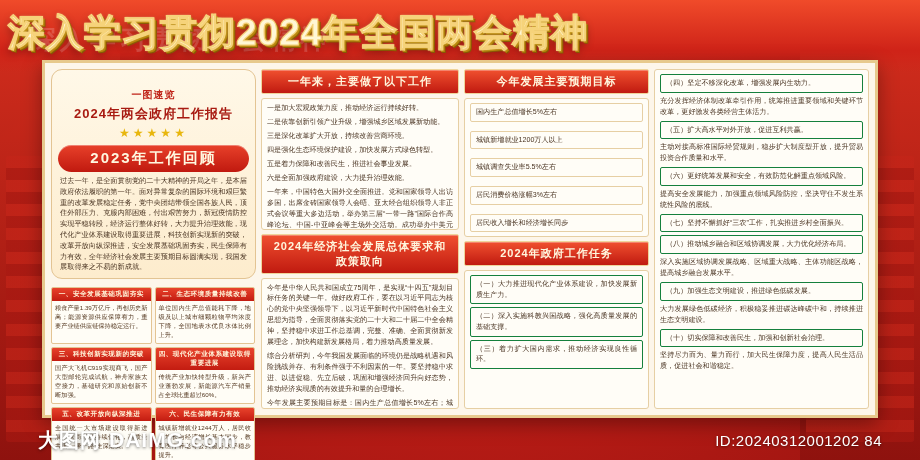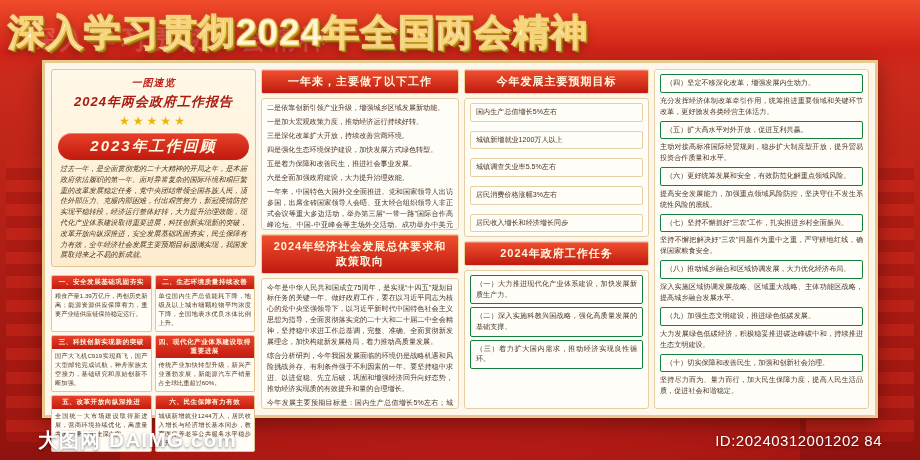--- a/index.html
+++ b/index.html
@@ -60,22 +60,22 @@
     gap:5px;
     box-sizing:border-box;
   }
   .col{flex:1;display:flex;flex-direction:column;gap:4px;min-width:0;}
   .col.c1{flex:0 0 205px;}
   .col.c2{flex:0 0 198px;}
   .col.c3{flex:0 0 185px;}
   .col.c4{flex:1;}
   .hero{
     background:linear-gradient(180deg,#fff8e8,#fdeccd);
-    border:1px solid #e3c493;border-radius:3px;
-    padding:6px 6px 5px;text-align:center;font-style:italic;
+    border:1px solid #e3c493;border-radius:11px;
+    padding:18px 6px 5px;text-align:center;
   }
   .hero .eyebrow{
     font-size:10px;color:#c0261b;font-weight:bold;letter-spacing:1px;
   }
   .hero .htitle{
     font-size:13px;font-weight:bold;color:#a81b12;margin-top:3px;letter-spacing:1px;
   }
   .stars{color:#e8b60d;font-size:12px;letter-spacing:3px;margin-top:3px;}
   .redbar{
     margin-top:5px;
@@ -195,22 +195,22 @@
           <div class="mh">六、民生保障有力有效</div>
           <div class="mb">城镇新增就业1244万人，居民收入增长与经济增长基本同步，教育医疗养老等公共服务水平稳步提升。</div>
         </div>
       </div>
 
     </div>
 
     <div class="col c2">
       <div class="sec-h">一年来，主要做了以下工作</div>
       <div class="list">
+        <div class="li">一是加大宏观政策力度，推动经济运行持续好转。</div>
         <div class="li">二是依靠创新引领产业升级，增强城乡区域发展新动能。</div>
-        <div class="li">一是加大宏观政策力度，推动经济运行持续好转。</div>
         <div class="li">三是深化改革扩大开放，持续改善营商环境。</div>
         <div class="li">四是强化生态环境保护建设，加快发展方式绿色转型。</div>
         <div class="li">五是着力保障和改善民生，推进社会事业发展。</div>
         <div class="li">六是全面加强政府建设，大力提升治理效能。</div>
         <div class="para">一年来，中国特色大国外交全面推进。党和国家领导人出访多国，出席金砖国家领导人会晤、亚太经合组织领导人非正式会议等重大多边活动，举办第三届“一带一路”国际合作高峰论坛、中国-中亚峰会等主场外交活动。成功举办中美元首会晤，推动中欧、中日韩等重要双边关系改善发展。中国同世界各国的友好合作不断深化，为促进世界和平与发展作出新的贡献。</div>
 
       </div>
 
       <div class="sec-h">2024年经济社会发展总体要求和政策取向</div>
       <div class="list">
@@ -243,21 +243,20 @@
 
     <div class="col c4">
       <div class="list scrollcol">
         <div class="boxitem">（四）坚定不移深化改革，增强发展内生动力。</div>
         <div class="para">充分发挥经济体制改革牵引作用，统筹推进重要领域和关键环节改革，更好激发各类经营主体活力。</div>
         <div class="boxitem">（五）扩大高水平对外开放，促进互利共赢。</div>
         <div class="para">主动对接高标准国际经贸规则，稳步扩大制度型开放，提升贸易投资合作质量和水平。</div>
         <div class="boxitem">（六）更好统筹发展和安全，有效防范化解重点领域风险。</div>
         <div class="para">提高安全发展能力，加强重点领域风险防控，坚决守住不发生系统性风险的底线。</div>
         <div class="boxitem">（七）坚持不懈抓好“三农”工作，扎实推进乡村全面振兴。</div>
-        <div class="para">坚持不懈把解决好“三农”问题作为重中之重，严守耕地红线，确保国家粮食安全。</div>
         <div class="boxitem">（八）推动城乡融合和区域协调发展，大力优化经济布局。</div>
         <div class="para">深入实施区域协调发展战略、区域重大战略、主体功能区战略，提高城乡融合发展水平。</div>
         <div class="boxitem">（九）加强生态文明建设，推进绿色低碳发展。</div>
         <div class="para">大力发展绿色低碳经济，积极稳妥推进碳达峰碳中和，持续推进生态文明建设。</div>
         <div class="boxitem">（十）切实保障和改善民生，加强和创新社会治理。</div>
         <div class="para">坚持尽力而为、量力而行，加大民生保障力度，提高人民生活品质，促进社会和谐稳定。</div>
       </div>
     </div>
 
   </div>

